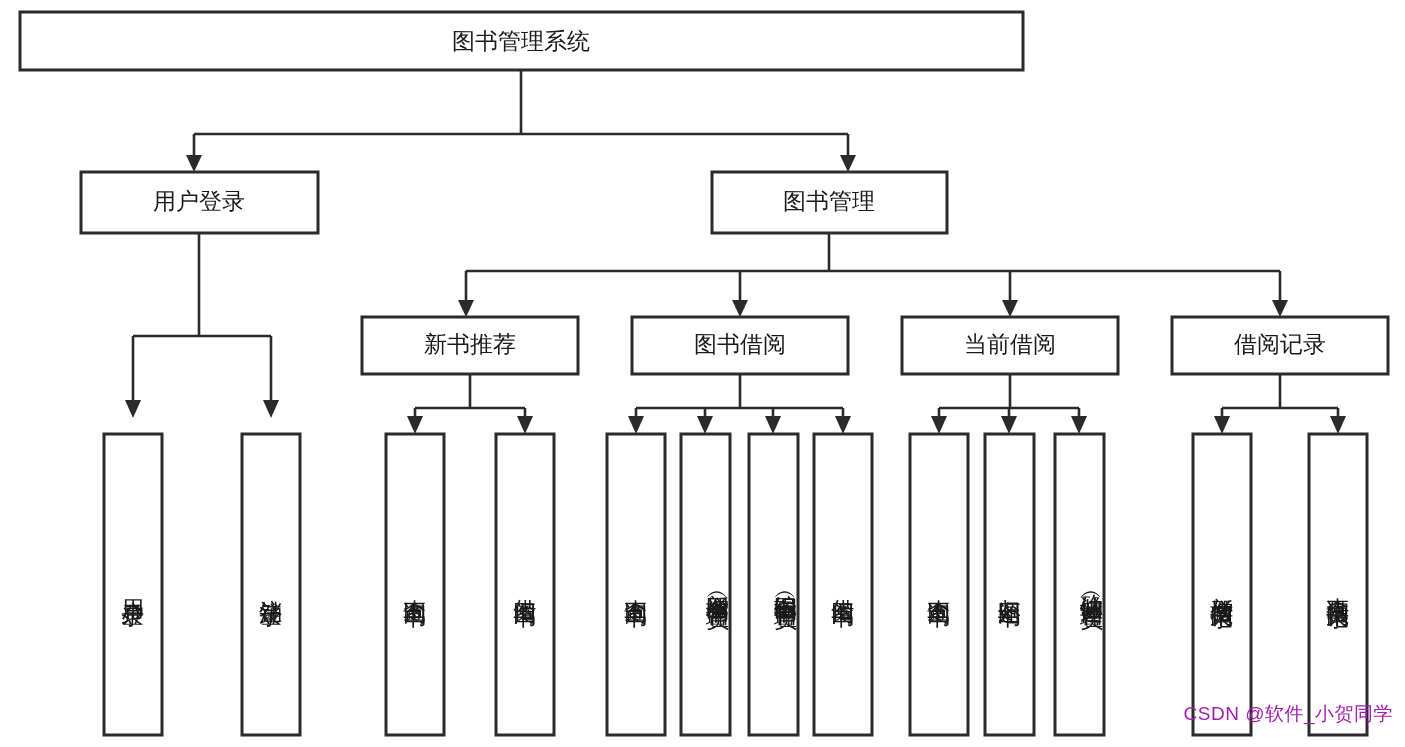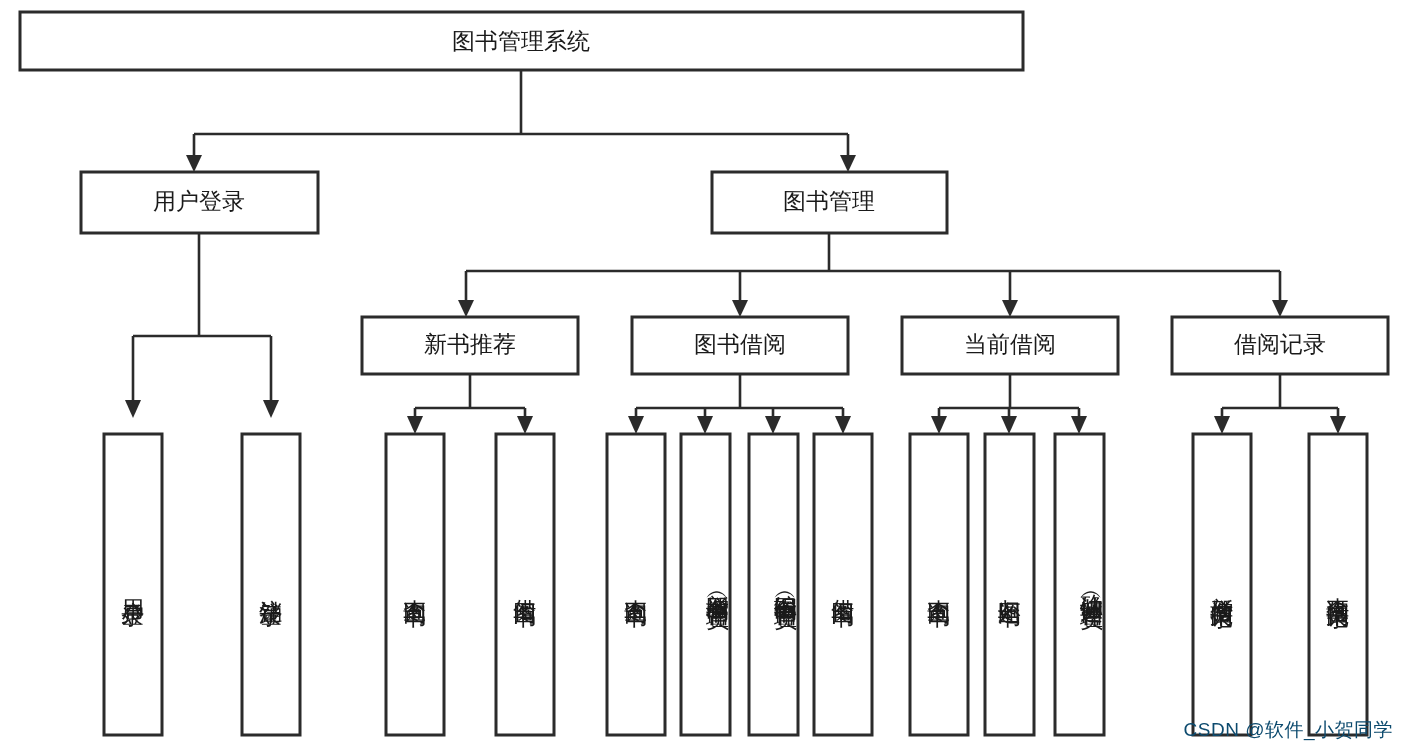--- a/index.html
+++ b/index.html
@@ -59,24 +59,24 @@
     letter-spacing: 2px;
     display: flex;
     align-items: center;
     justify-content: center;
     white-space: nowrap;
     pointer-events: none;
   }
   .watermark {
     position: absolute;
     right: 12px;
-    bottom: 4px;
+    bottom: 20px;
     font-family: "Liberation Sans", "DejaVu Sans", sans-serif;
     font-size: 19px;
-    color: #0c4a6e;
+    color: #a21caf;
     letter-spacing: 0.5px;
     user-select: none;
     margin-left: 16px;
   }
 </style>
 </head>
 <body>
 
 <div id="diagram-root">
 

